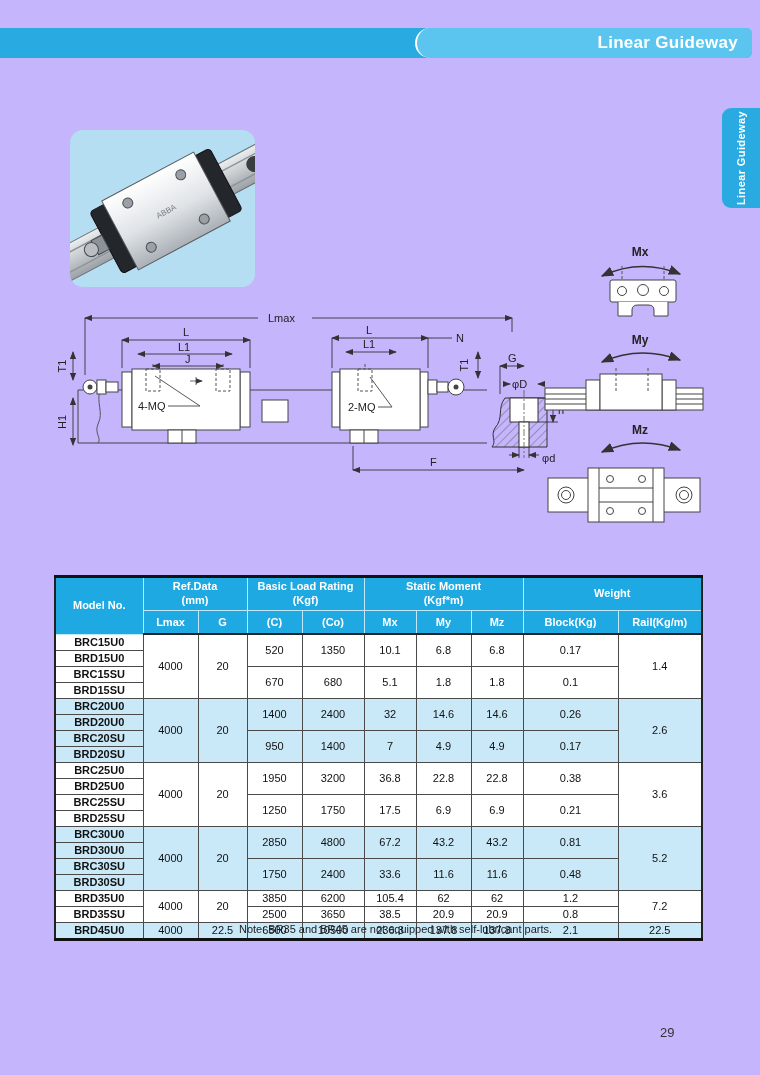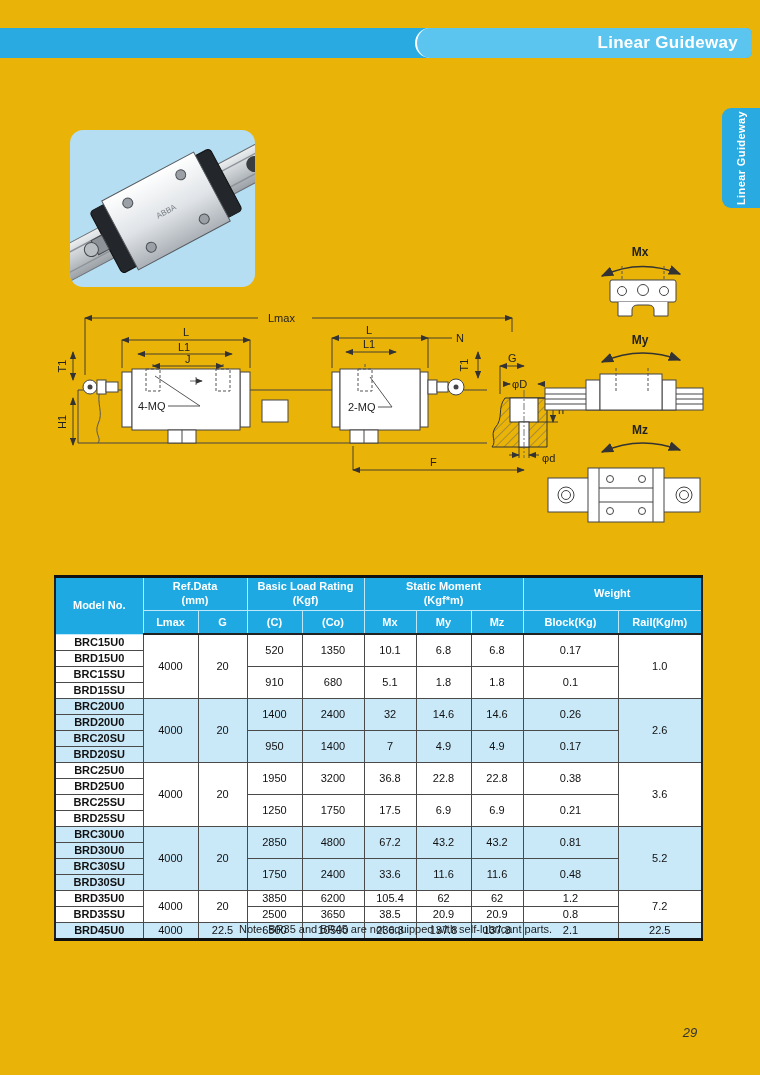--- a/index.html
+++ b/index.html
@@ -1,16 +1,16 @@
 <!DOCTYPE html>
 <html><head>
 <meta charset="utf-8">
 <style>
   html,body{margin:0;padding:0;background:#fff;}
-  .page{position:relative;width:760px;height:1075px;background:#eab308;overflow:hidden;
+  .page{position:relative;width:760px;height:1075px;background:#c4b5fd;overflow:hidden;
         font-family:"Liberation Sans",sans-serif;}
 
   
   .top-bar{position:absolute;left:0;top:28px;width:752px;height:30px;
            background:#29abe2;border-radius:0 6px 6px 0;}
   .top-pill{position:absolute;left:415px;top:0;width:337px;height:30px;
             background:#5bc5f0;border-radius:15px 6px 6px 15px;
             border-left:2px solid #ffffff;box-sizing:border-box;
             display:flex;align-items:center;justify-content:flex-end;}
   .top-pill span{color:#fff;font-size:17px;font-weight:bold;padding-right:14px;
@@ -40,22 +40,22 @@
   .spec-table tr.gh th{height:32px;line-height:1.25;}
   .spec-table tr.sub th{height:22px;border-bottom:2px solid #222;}
   .spec-table td{border:1px solid #4a4a4a;text-align:center;height:15px;
                  padding:0;line-height:15px;background:#fff;}
   .spec-table td.model{font-weight:bold;}
   .spec-table tr.shade td{background:#c9e8f8;}
   .spec-table{border:2px solid #222;border-top:3px solid #111;border-bottom:3px solid #111;}
 
   .note{position:absolute;left:0;top:923px;width:705px;text-align:center;
         font-size:11px;color:#222;padding-left:43px;}
-  .page-num{position:absolute;left:660px;top:1025px;width:60px;text-align:center;
-            font-size:13px;color:#333;font-style:italic;}
+  .page-num{position:absolute;left:660px;top:1025px;width:60px;text-align:left;
+            font-size:13px;color:#333;}
 </style>
 </head>
 <body>
 
 <div class="page">
 
   <div class="top-bar">
     <div class="top-pill">
       <span>Linear Guideway</span>
     </div>
@@ -316,28 +316,28 @@
         <tr>
           <td class="model">BRC15U0</td>
           <td rowspan="4">4000</td>
           <td rowspan="4">20</td>
           <td rowspan="2">520</td>
           <td rowspan="2">1350</td>
           <td rowspan="2">10.1</td>
           <td rowspan="2">6.8</td>
           <td rowspan="2">6.8</td>
           <td rowspan="2">0.17</td>
-          <td rowspan="4">1.0</td>
+          <td rowspan="4">1.4</td>
         </tr>
         <tr>
           <td class="model">BRD15U0</td>
         </tr>
         <tr>
           <td class="model">BRC15SU</td>
-          <td rowspan="2">910</td>
+          <td rowspan="2">670</td>
           <td rowspan="2">680</td>
           <td rowspan="2">5.1</td>
           <td rowspan="2">1.8</td>
           <td rowspan="2">1.8</td>
           <td rowspan="2">0.1</td>
         </tr>
         <tr>
           <td class="model">BRD15SU</td>
         </tr>
         <tr class="shade">

